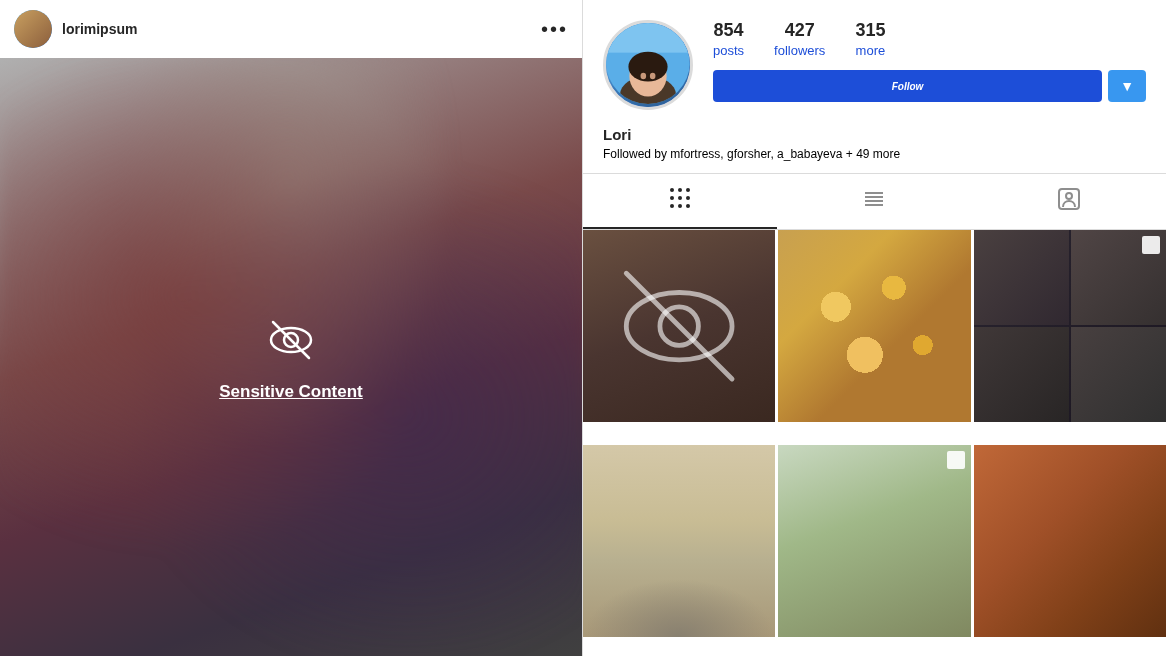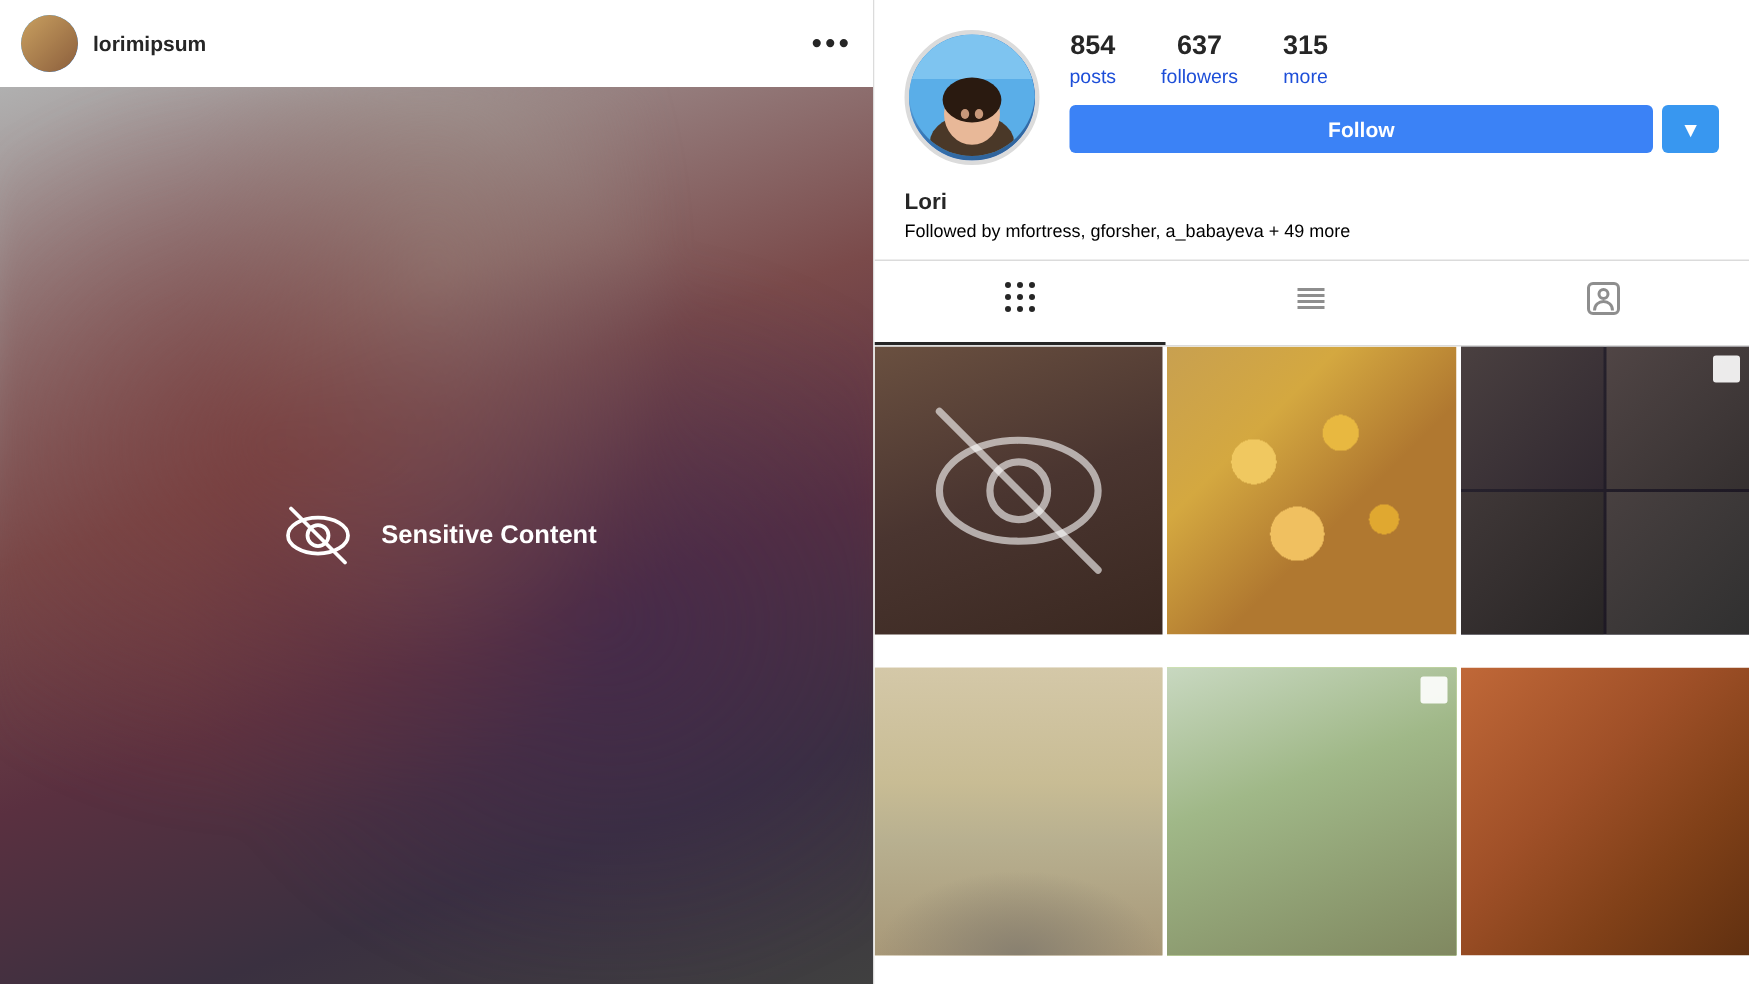--- a/index.html
+++ b/index.html
@@ -83,26 +83,27 @@
         radial-gradient(ellipse at 30% 40%, rgba(120,60,60,0.7) 0%, transparent 50%),
         radial-gradient(ellipse at 70% 60%, rgba(60,40,80,0.6) 0%, transparent 50%),
         radial-gradient(ellipse at 50% 20%, rgba(160,150,140,0.5) 0%, transparent 40%);
       filter: blur(8px);
     }
 
     .sensitive-content-overlay {
       position: relative;
       z-index: 2;
       display: flex;
-      flex-direction: row;
+      flex-direction: column;
       align-items: center;
       gap: 14px;
       text-align: center;
       color: #fff;
       padding: 20px;
+      text-decoration: underline;
     }
 
     .eye-slash-icon {
       width: 56px;
       height: 56px;
     }
 
     .sensitive-title {
       font-size: 17px;
       font-weight: 600;
@@ -185,28 +186,29 @@
       color: #1d4ed8;
     }
 
     .follow-row {
       display: flex;
       gap: 6px;
     }
 
     .follow-button {
       flex: 1;
-      background: #3b82f6;
+      background: #1d4ed8;
       color: #fff;
       border: none;
       border-radius: 4px;
       padding: 8px 16px;
-      font-size: 14px;
+      font-size: 10px;
       font-weight: 600;
       cursor: pointer;
+      font-style: italic;
     }
 
     .follow-dropdown {
       background: #3897f0;
       color: #fff;
       border: none;
       border-radius: 4px;
       padding: 8px 12px;
       font-size: 14px;
       cursor: pointer;
@@ -451,21 +453,21 @@
       </div>
     </div>
 
     <div class="profile-stats">
       <div class="stats-row">
         <div class="stat-item">
           <span class="stat-number">854</span>
           <span class="stat-label">posts</span>
         </div>
         <div class="stat-item">
-          <span class="stat-number">637</span>
+          <span class="stat-number">427</span>
           <span class="stat-label">followers</span>
         </div>
         <div class="stat-item">
           <span class="stat-number">315</span>
           <span class="stat-label">more</span>
         </div>
       </div>
 
       <div class="follow-row">
         <button class="follow-button">Follow</button>

